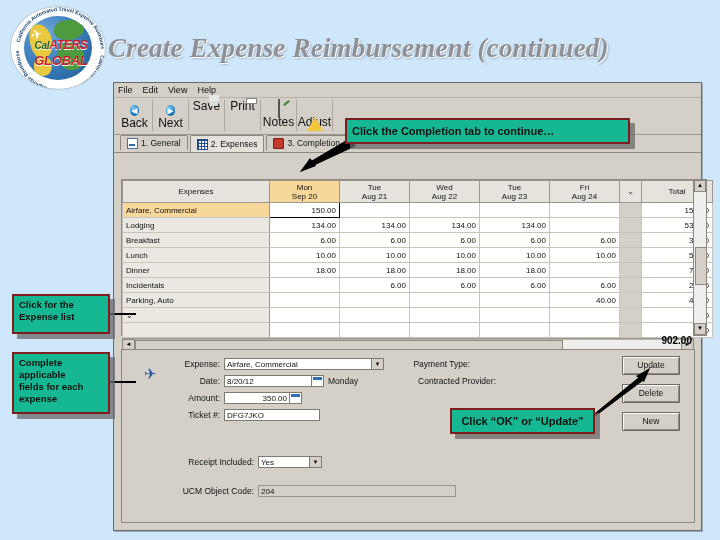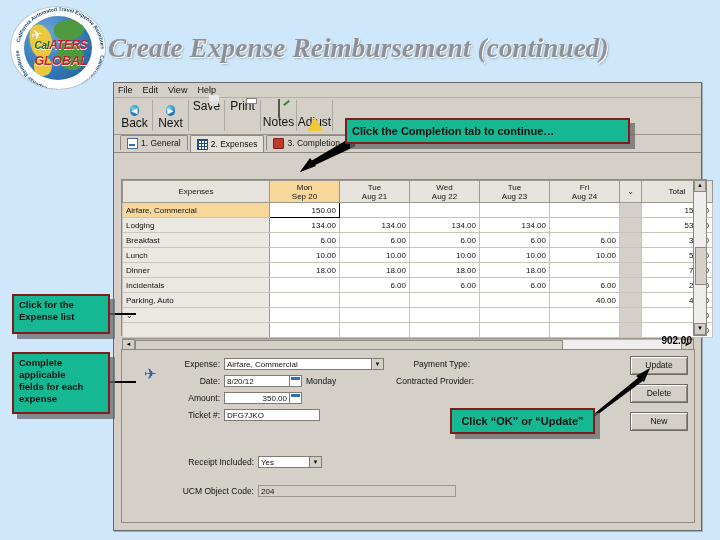--- a/index.html
+++ b/index.html
@@ -210,21 +210,21 @@
   .combo{display:flex;align-items:stretch;}
   .combo .fld{flex:1;border-right:none;}
   .arrow{
     width:13px;height:12px;background:#d4d0c8;border:1px solid #7f7b73;
     font-size:6px;line-height:11px;text-align:center;box-sizing:border-box;
   }
   .calicon{width:13px;height:12px;background:#fff;border:1px solid #7f7b73;
     box-sizing:border-box;position:relative;}
   .calicon:after{content:"";position:absolute;left:1px;top:1px;right:1px;height:3px;background:#2f6fb5;}
   .amt{text-align:right;}
-  .side-btns{position:absolute;right:6px;top:6px;width:58px;}
+  .side-btns{position:absolute;right:14px;top:6px;width:58px;}
   .sbtn{
     height:17px;background:#d4d0c8;border:1px solid #6d6a63;
     box-shadow:inset 1px 1px 0 #fff, inset -1px -1px 0 #8d8880;
     font-size:8.5px;color:#111;text-align:center;line-height:17px;margin-bottom:9px;
   }
   .bottom-fields{position:absolute;left:46px;top:104px;width:430px;font-size:8.5px;color:#111;}
 
   
   .callout{
     position:absolute;background:#16b893;border:2px solid #7f1d1d;
@@ -483,21 +483,21 @@
         <div class="lbl" style="width:52px">Expense:</div>
         <div class="combo" style="width:160px">
           <div class="fld">Airfare, Commercial</div>
           <div class="arrow">▼</div>
         </div>
         <div class="lbl" style="width:86px">Payment Type:</div>
       </div>
 
       <div class="row">
         <div class="lbl" style="width:52px">Date:</div>
-        <div class="combo" style="width:78px">
+        <div class="combo" style="width:100px">
           <div class="fld">8/20/12</div>
           <div class="calicon"></div>
         </div>
         <div style="width:50px;padding-left:4px">Monday</div>
         <div class="lbl" style="width:118px">Contracted Provider:</div>
       </div>
 
       <div class="row">
         <div class="lbl" style="width:52px">Amount:</div>
         <div class="combo" style="width:78px">

